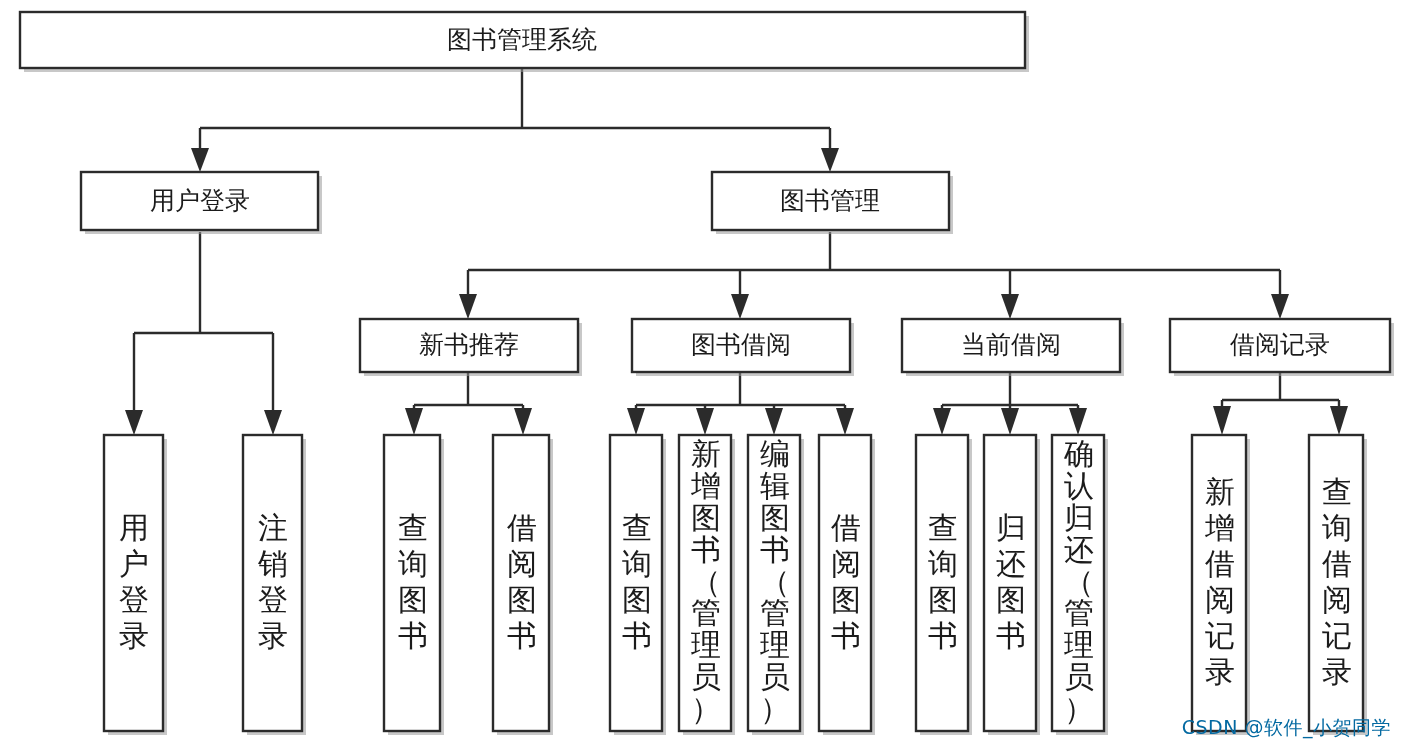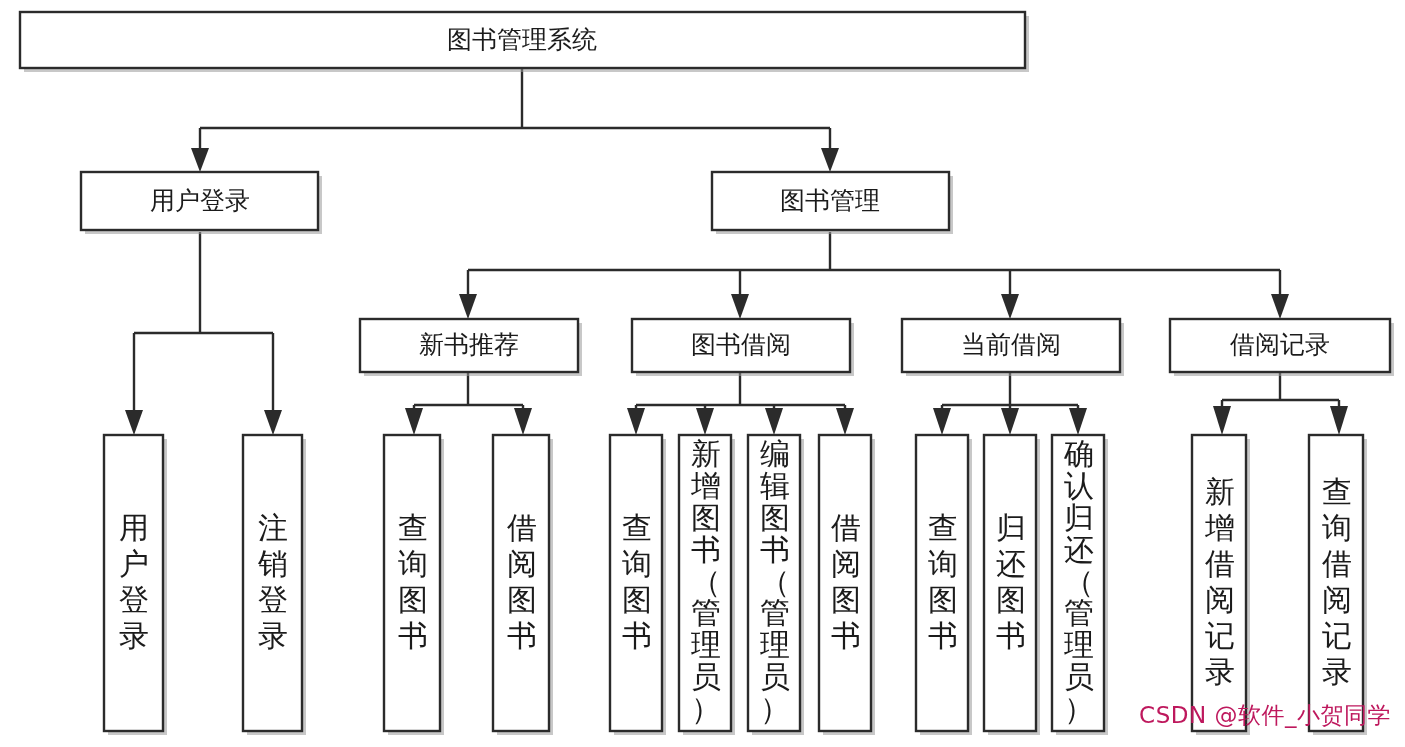--- a/index.html
+++ b/index.html
@@ -54,23 +54,23 @@
   }
   .node-label-v {
     fill: #1b1b1b;
     font-family: "DejaVu Sans", "Liberation Sans", sans-serif;
     font-size: 30px;
     text-anchor: middle;
   }
   .watermark {
     position: absolute;
     right: 14px;
-    bottom: 16px;
-    color: #be185d;
-    font-size: 23px;
+    bottom: 6px;
+    color: #0369a1;
+    font-size: 19px;
     font-family: "DejaVu Sans", "Liberation Sans", sans-serif;
     letter-spacing: 0.5px;
     white-space: nowrap;
     user-select: none;
   }
 </style>
 </head>
 <body>
 
 <div id="diagram-root">

